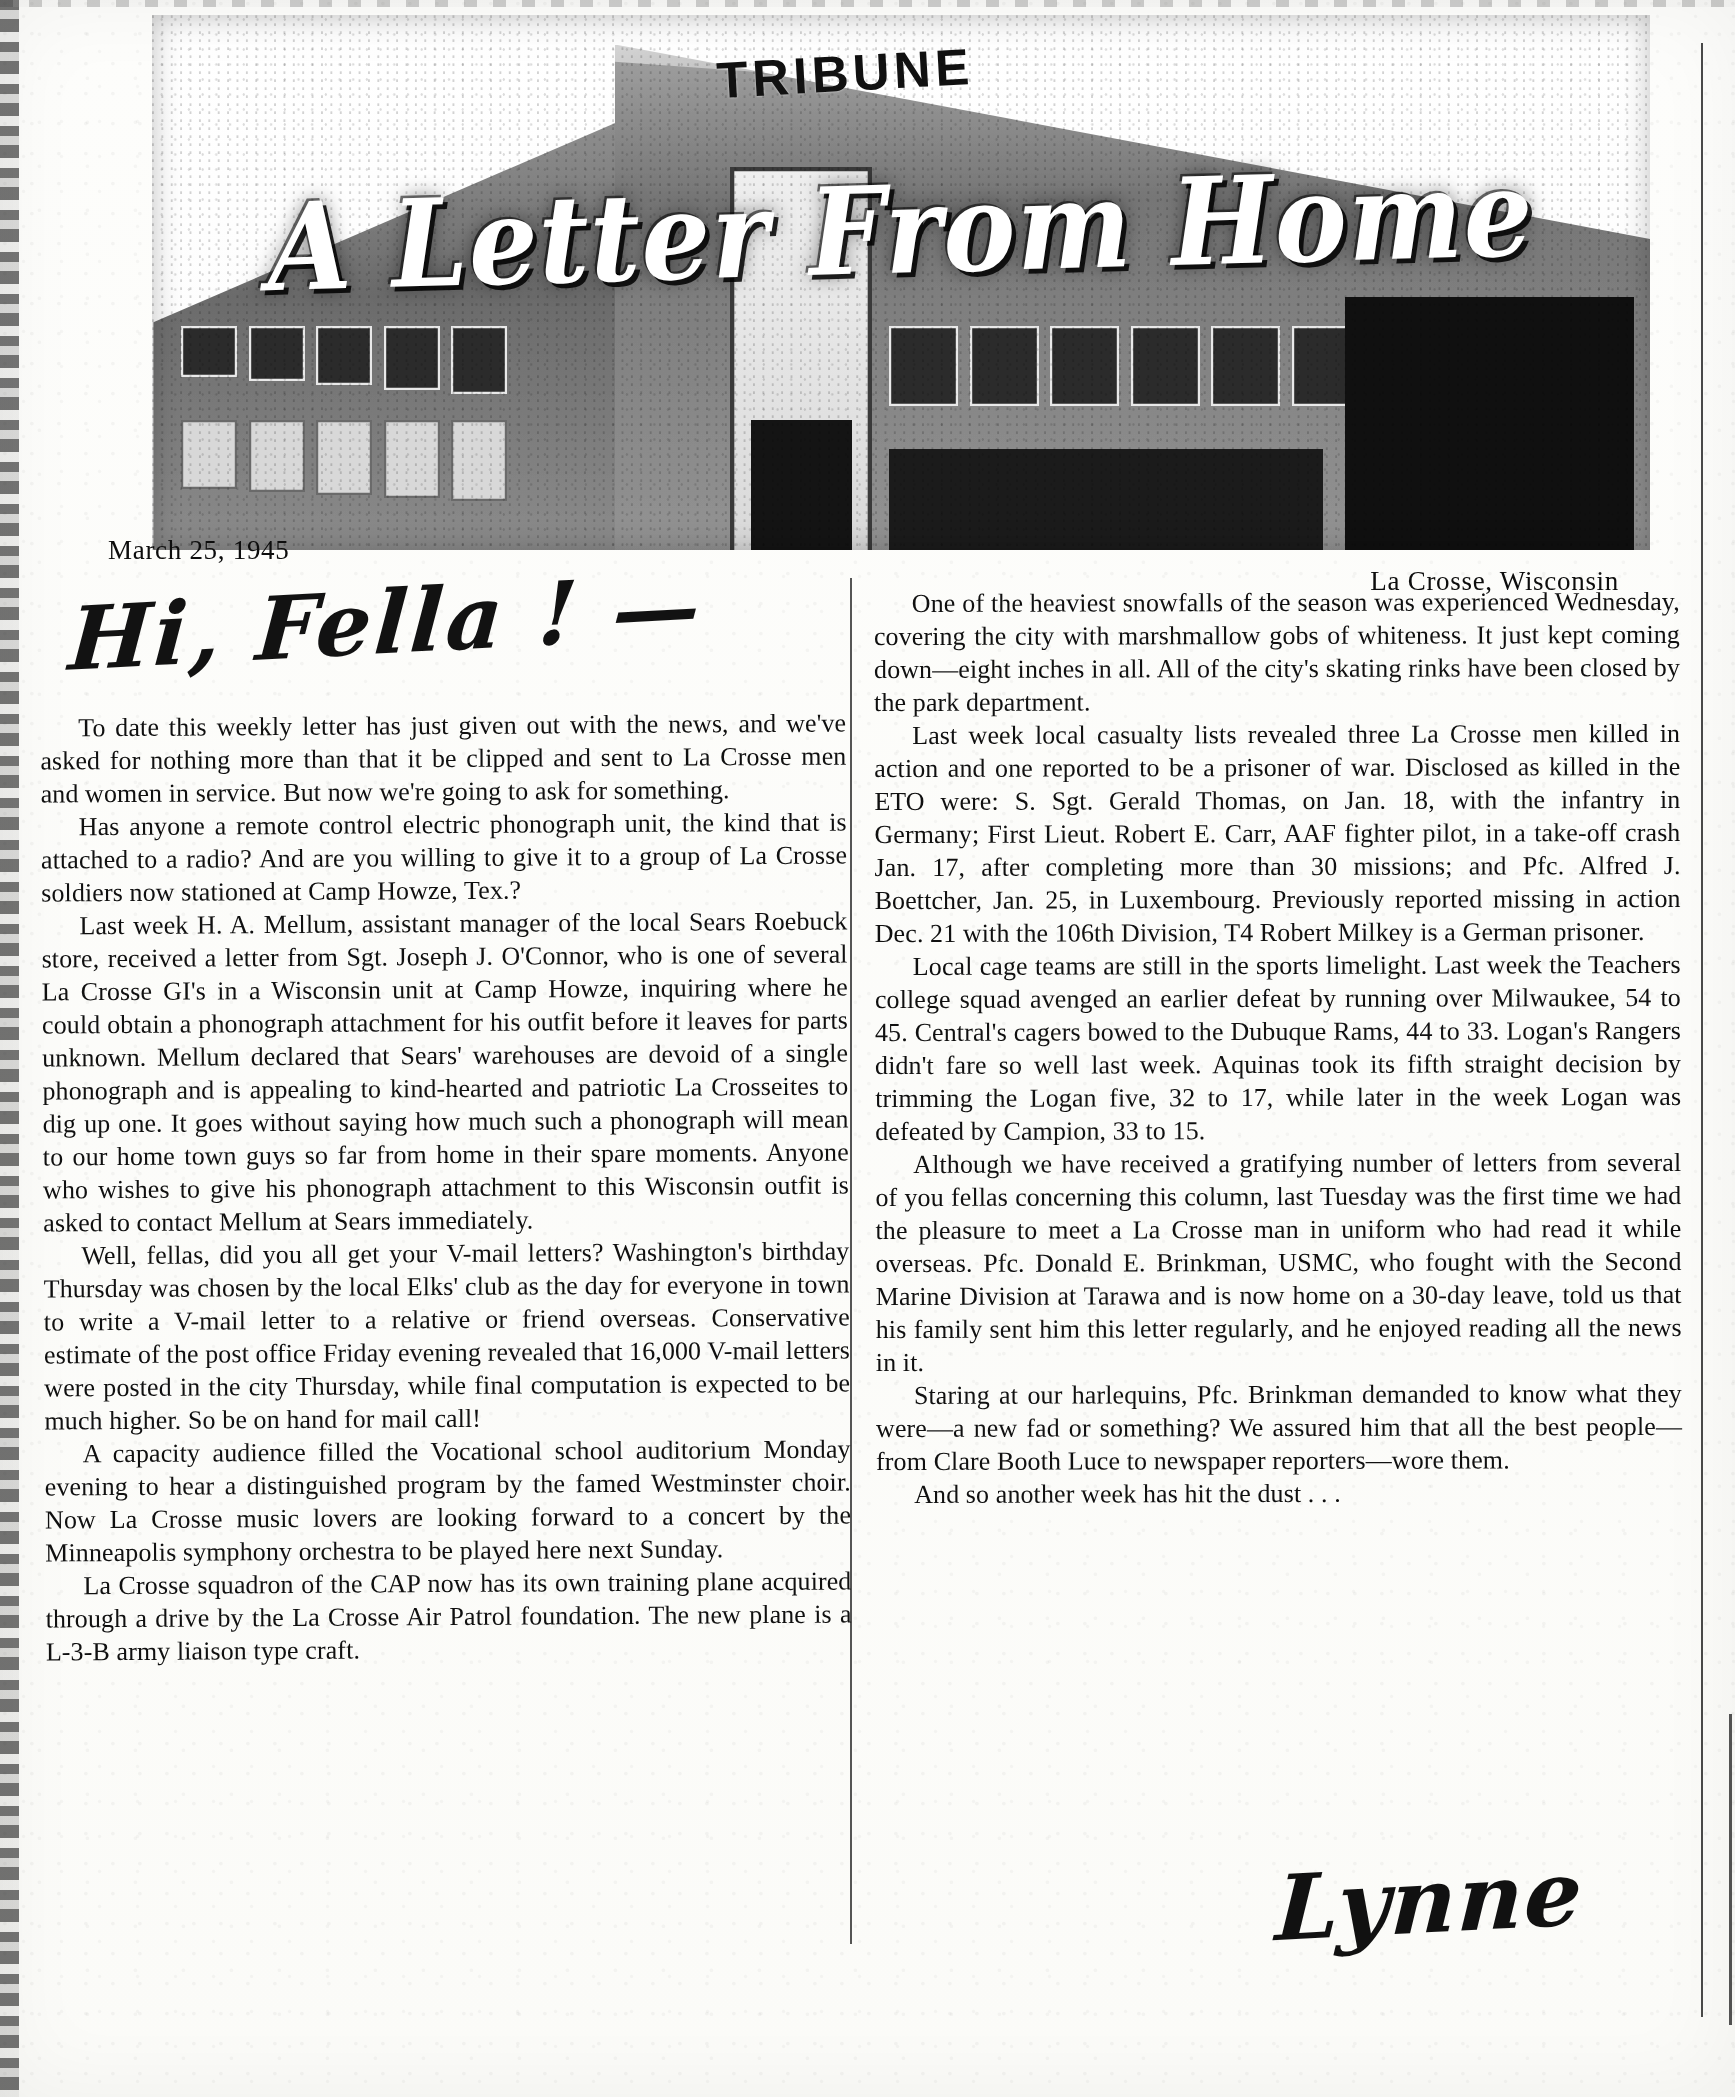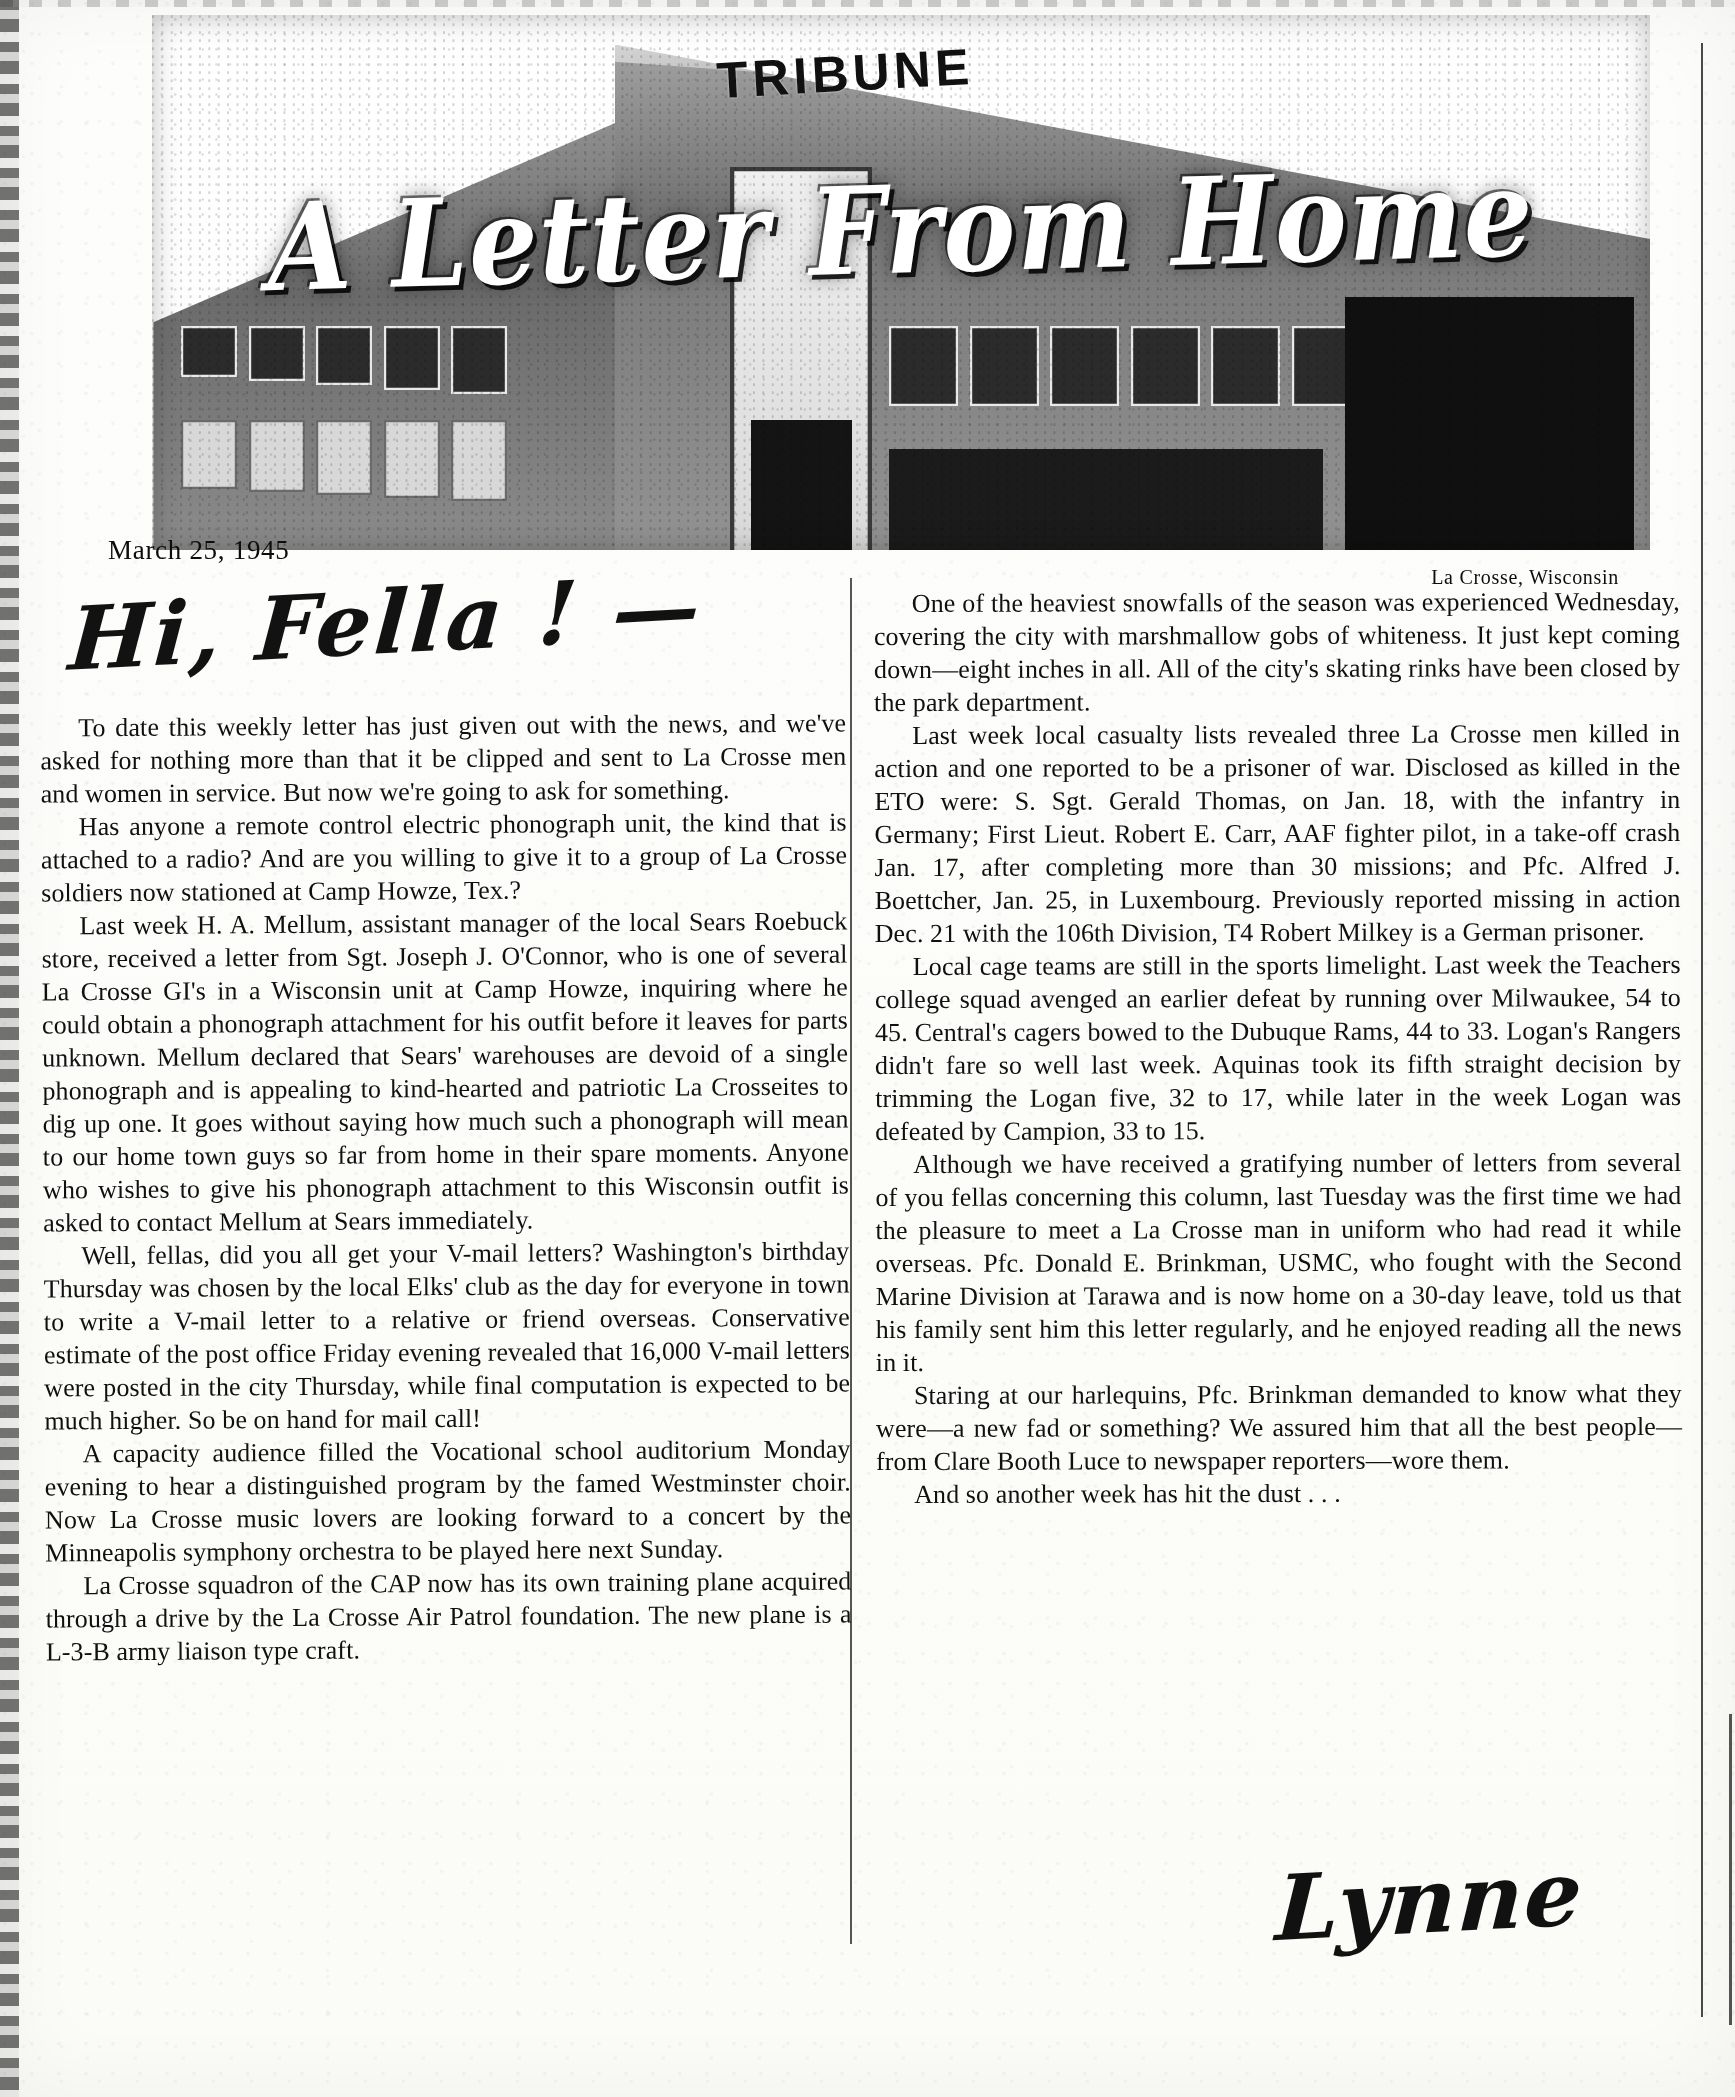--- a/index.html
+++ b/index.html
@@ -195,21 +195,21 @@
     left: 108px; top: 535px;
     font-family: "Liberation Serif", serif;
     font-size: 27px;
     letter-spacing: 0.7px;
     color: #0d0d0d;
   }
   .placeline {
     position: absolute;
     right: 116px; top: 566px;
     font-family: "Liberation Serif", serif;
-    font-size: 20px;
+    font-size: 27px;
     letter-spacing: 0.7px;
     color: #0d0d0d;
   }
 
   
   .salutation {
     position: absolute;
     left: 69px; top: 571px;
     font-family: "DejaVu Serif", serif;
     font-style: italic;

